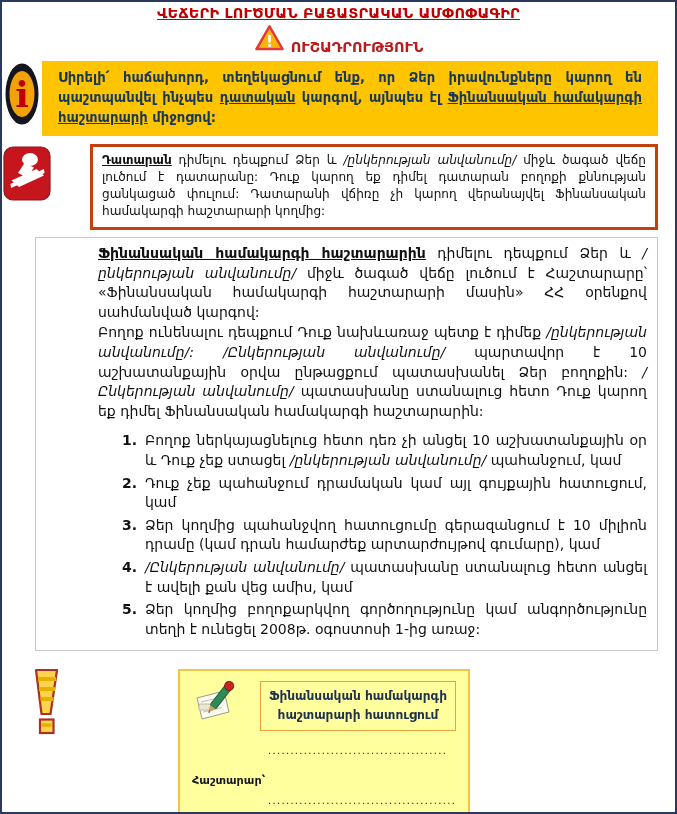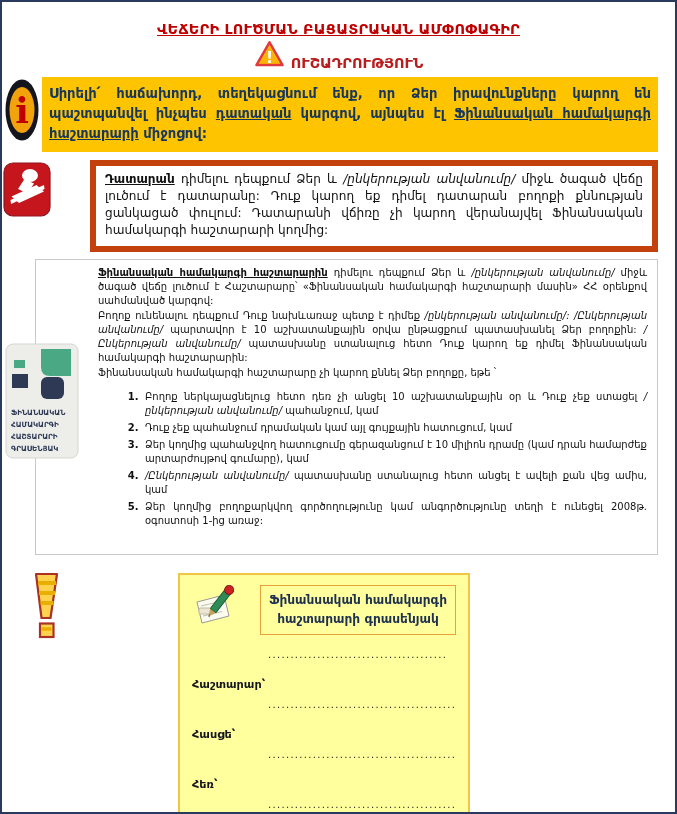--- a/index.html
+++ b/index.html
@@ -2,41 +2,41 @@
 <html><head>
 <meta charset="utf-8">
 <style>
   html,body{margin:0;padding:0;background:#fff;}
   .page{
     width:677px;height:814px;box-sizing:border-box;position:relative;overflow:hidden;
     border:2px solid #2A3A5E;background:#fff;color:#111;
     font-family:"DejaVu Sans",sans-serif;
   }
   
-  .header{text-align:center;padding-top:19px;}
+  .header{text-align:center;padding-top:3px;}
   .doc-title{color:#C00000;font-weight:bold;font-size:14.5px;text-decoration:underline;letter-spacing:.2px;}
   .attention-row{display:flex;justify-content:center;align-items:flex-end;gap:6px;margin-top:3px;}
   .attention-label{color:#b91c1c;font-weight:bold;font-size:14.5px;line-height:1;padding-bottom:2px;}
   
   .intro-row{display:flex;margin:5px 17px 8px 2px;}
   .intro-icon-col{flex:0 0 38px;padding-top:1px;}
-  .intro-box{flex:1;background:#FFC400;padding:7px 7px 9px;font-weight:bold;font-size:13.2px;
+  .intro-box{flex:1;background:#FFC400;padding:7px 16px 9px;font-weight:bold;font-size:13.2px;
              line-height:1.5;color:#17375E;text-align:justify;}
   .u{text-decoration:underline;}
   
   .section{display:flex;margin:0 17px 7px 0;}
   .icon-col{flex:0 0 88px;position:relative;}
   .stamp-wrap{position:absolute;left:1px;top:2px;}
   .excl-wrap{position:absolute;left:28px;top:8px;}
-  .content-box{flex:1;border:6px solid #c2410c;padding:5px 9px 7px;font-size:12.1px;line-height:1.4;text-align:justify;background:#fff;}
+  .content-box{flex:1;border:3px solid #c2410c;padding:5px 9px 7px;font-size:12.1px;line-height:1.4;text-align:justify;background:#fff;}
   .lead{font-weight:bold;text-decoration:underline;}
   .company{font-style:italic;}
   
   .mediator-row{margin:0 17px 8px 33px;position:relative;}
-  .mediator-box{border:1px solid #C9C9C9;padding:6px 10px 23px 62px;font-size:10px;line-height:1.4;text-align:justify;background:#fff;}
+  .mediator-box{border:1px solid #C9C9C9;padding:6px 10px 8px 62px;font-size:14px;line-height:1.4;text-align:justify;background:#fff;}
   .mediator-box p{margin:0 0 1px;}
   .logo-wrap{position:absolute;left:-30px;top:84px;}
   .mediator-box ol{margin:10px 0 2px;padding-left:44px;}
   .mediator-box li{margin-bottom:3px;padding-left:3px;}
   .mediator-box li::marker{font-weight:bold;}
   
   .card{width:292px;margin:10px 0 0 176px;background:#FFFF9E;border:2px solid #F2C645;
         padding:8px 12px 12px;box-sizing:border-box;}
   .card-head{display:flex;gap:20px;align-items:flex-start;}
   .card-title-box{flex:1;border:1px solid #E8A23C;text-align:center;font-weight:bold;font-size:12.2px;
@@ -91,37 +91,23 @@
           </g>
         </svg>
       </span>
     </div>
     <div class="content-box">
       <span class="lead">Դատարան</span><span> դիմելու դեպքում Ձեր և </span><span class="company">/ընկերության անվանումը/</span><span> միջև ծագած վեճը լուծում է դատարանը: Դուք կարող եք դիմել դատարան բողոքի քննության ցանկացած փուլում: Դատարանի վճիռը չի կարող վերանայվել Ֆինանսական համակարգի հաշտարարի կողմից:</span>
     </div>
   </div>
 
   <div class="mediator-row">
-    <span class="logo-wrap">
-      <svg width="74" height="116" viewBox="0 0 74 116">
-        <rect x="1" y="1" width="72" height="114" rx="7" fill="#EDEDEA" stroke="#D5D5D0"></rect>
-        <rect x="9" y="17" width="11" height="8" fill="#4AA884"></rect>
-        <path d="M36 6 h30 v27 h-21 q-9 0 -9 -9 z" fill="#4AA884"></path>
-        <rect x="7" y="31" width="16" height="14" fill="#2E3A55"></rect>
-        <rect x="36" y="34" width="23" height="22" rx="6" fill="#2E3A55"></rect>
-        <text x="6" y="72" font-size="7.2" font-weight="bold" fill="#2E3A55" font-family="DejaVu Sans, sans-serif">ՖԻՆԱՆՍԱԿԱՆ</text>
-        <text x="6" y="84" font-size="7.2" font-weight="bold" fill="#2E3A55" font-family="DejaVu Sans, sans-serif">ՀԱՄԱԿԱՐԳԻ</text>
-        <text x="6" y="96" font-size="7.2" font-weight="bold" fill="#2E3A55" font-family="DejaVu Sans, sans-serif">ՀԱՇՏԱՐԱՐԻ</text>
-        <text x="6" y="108" font-size="7.2" font-weight="bold" fill="#2E3A55" font-family="DejaVu Sans, sans-serif">ԳՐԱՍԵՆՅԱԿ</text>
-      </svg>
-    </span>
     <div class="mediator-box">
       <p><span class="lead">Ֆինանսական համակարգի հաշտարարին</span><span> դիմելու դեպքում Ձեր և </span><span class="company">/ընկերության անվանումը/</span><span> միջև ծագած վեճը լուծում է Հաշտարարը՝ «Ֆինանսական համակարգի հաշտարարի մասին» ՀՀ օրենքով սահմանված կարգով:</span></p>
       <p><span>Բողոք ունենալու դեպքում Դուք նախևառաջ պետք է դիմեք </span><span class="company">/ընկերության անվանումը/:</span><span> </span><span class="company">/Ընկերության անվանումը/</span><span> պարտավոր է 10 աշխատանքային օրվա ընթացքում պատասխանել Ձեր բողոքին: </span><span class="company">/Ընկերության անվանումը/</span><span> պատասխանը ստանալուց հետո Դուք կարող եք դիմել Ֆինանսական համակարգի հաշտարարին:</span></p>
-      <p>Ֆինանսական համակարգի հաշտարարը չի կարող քննել Ձեր բողոքը, եթե ՝</p>
       <ol>
         <li><span>Բողոք ներկայացնելուց հետո դեռ չի անցել 10 աշխատանքային օր և Դուք չեք ստացել </span><span class="company">/ընկերության անվանումը/</span><span> պահանջում, կամ</span></li>
         <li><span>Դուք չեք պահանջում դրամական կամ այլ գույքային հատուցում, կամ</span><span class="company"></span><span></span></li>
         <li><span>Ձեր կողմից պահանջվող հատուցումը գերազանցում է 10 միլիոն դրամը (կամ դրան համարժեք արտարժույթով գումարը), կամ</span><span class="company"></span><span></span></li>
         <li><span></span><span class="company">/Ընկերության անվանումը/</span><span> պատասխանը ստանալուց հետո անցել է ավելի քան վեց ամիս, կամ</span></li>
         <li><span>Ձեր կողմից բողոքարկվող գործողությունը կամ անգործությունը տեղի է ունեցել 2008թ. օգոստոսի 1-ից առաջ:</span><span class="company"></span><span></span></li>
       </ol>
     </div>
   </div>
 
@@ -148,21 +134,21 @@
           <g transform="rotate(38 27 20)">
             <rect x="23.5" y="4" width="7" height="26" rx="1.5" fill="#2E8B57" stroke="#1C5E3A" stroke-width="1"></rect>
             <path d="M23.5 30 l7 0 -3.5 7 z" fill="#C8A15A"></path>
             <path d="M25.7 34.2 l2.6 2.8 -1.3 0 z" fill="#222"></path>
             <circle cx="27" cy="3.5" r="4.5" fill="#CC2222" stroke="#7E1414" stroke-width="1"></circle>
           </g>
         </svg>
       </span>
       <div class="card-title-box">
         <div>Ֆինանսական համակարգի</div>
-        <div>հաշտարարի գրասենյակ</div>
+        <div>հաշտարարի հատուցում</div>
       </div>
     </div>
     <div class="fields">
       <div class="field-row">
         <span class="field-label">Հաշտարար՝</span>
         <span class="field-dots">........................................</span>
       </div>
       <div class="field-row">
         <span class="field-label">Հասցե՝</span>
         <span class="field-dots">..................................................</span>

